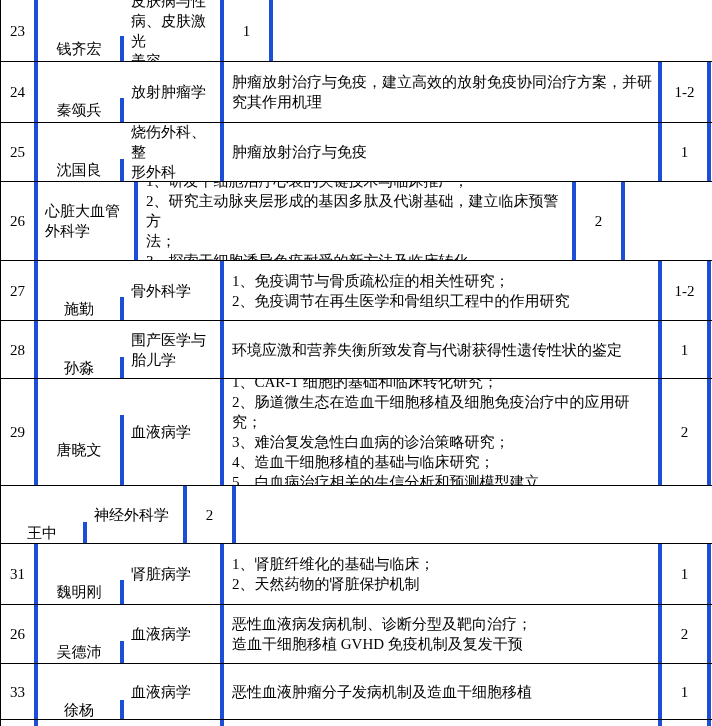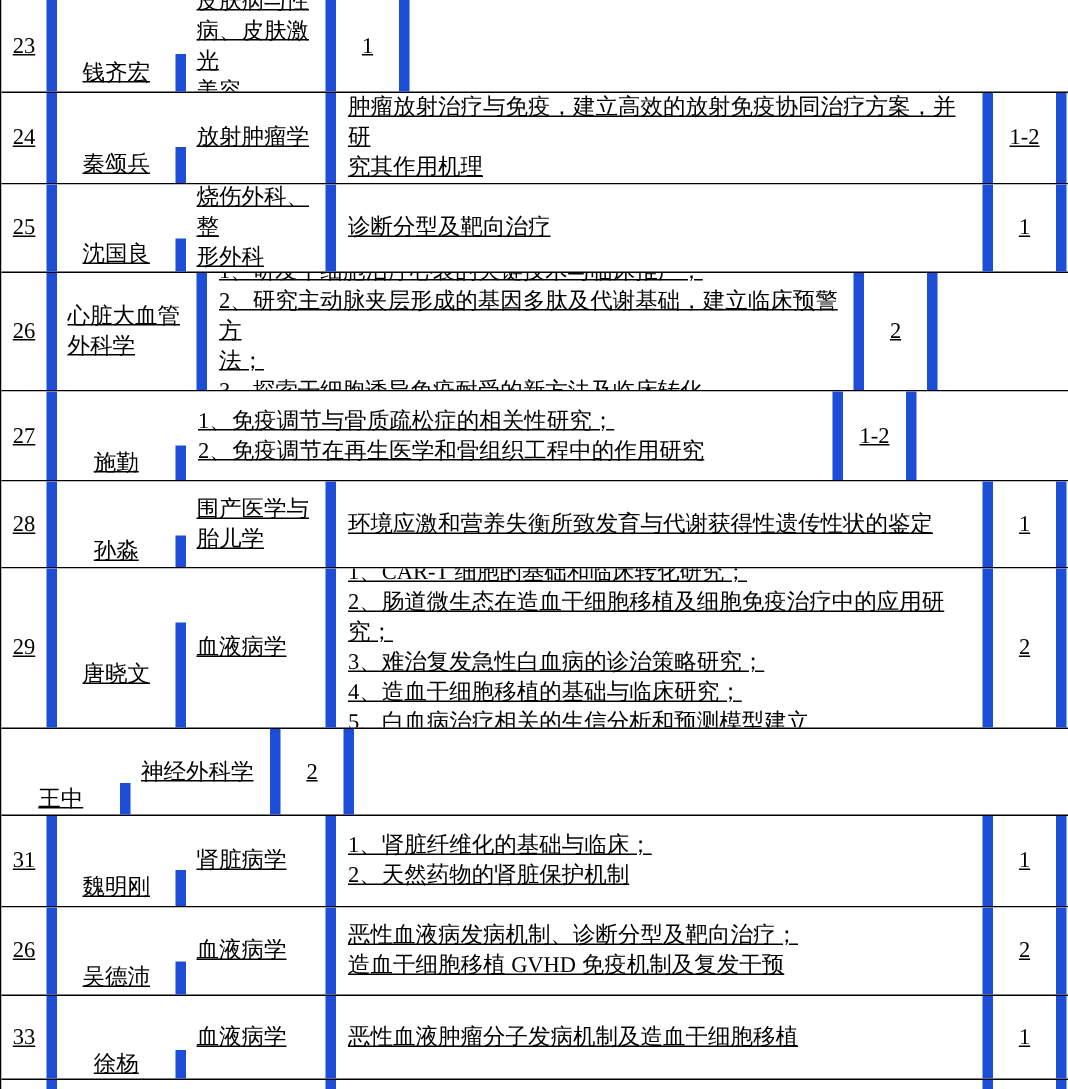--- a/index.html
+++ b/index.html
@@ -25,29 +25,28 @@
     display: flex;
     box-sizing: border-box;
     border-bottom: 1px solid #000;
     background: #fff;
   }
   .row.sliver {
     border-bottom: none;
   }
   .cell {
     box-sizing: border-box;
-    border-right: 7px solid #1d4ed8;
+    border-right: 4px solid #1d4ed8;
     overflow: hidden;
     display: flex;
     align-items: center;
     font-size: 15px;
     line-height: 20px;
     white-space: pre-line;
     letter-spacing: 0;
-    text-decoration: underline;
   }
   .c-no   { width: 37px;  justify-content: center; text-align: right; }
   .c-name { width: 86px;  justify-content: center; text-align: center; margin-top: 36px; }
   .c-spec { width: 100px; padding: 0 5px 0 7px; }
   .c-res  { width: 438px; padding: 0 5px 0 8px; }
   .c-cnt  { width: 49px;  justify-content: center; }
 </style>
 </head>
 <body>
 
@@ -69,38 +68,39 @@
     <div class="cell c-res">肿瘤放射治疗与免疫，建立高效的放射免疫协同治疗方案，并研
 究其作用机理</div>
     <div class="cell c-cnt">1-2</div>
   </div>
 
   <div class="row" style="height:59px">
     <div class="cell c-no">25</div>
     <div class="cell c-name">沈国良</div>
     <div class="cell c-spec">烧伤外科、整
 形外科</div>
-    <div class="cell c-res">诊断分型及靶向治疗</div>
+    <div class="cell c-res">肿瘤放射治疗与免疫</div>
     <div class="cell c-cnt">1</div>
   </div>
 
   <div class="row" style="height:79px">
     <div class="cell c-no">26</div>
     <div class="cell c-spec">心脏大血管
 外科学</div>
     <div class="cell c-res">1、研发干细胞治疗心衰的关键技术与临床推广；
 2、研究主动脉夹层形成的基因多肽及代谢基础，建立临床预警方
 法；
 3、探索干细胞诱导免疫耐受的新方法及临床转化</div>
     <div class="cell c-cnt">2</div>
   </div>
 
   <div class="row" style="height:60px">
     <div class="cell c-no">27</div>
     <div class="cell c-name">施勤</div>
+    <div class="cell c-spec">骨外科学</div>
     <div class="cell c-res">1、免疫调节与骨质疏松症的相关性研究；
 2、免疫调节在再生医学和骨组织工程中的作用研究</div>
     <div class="cell c-cnt">1-2</div>
   </div>
 
   <div class="row" style="height:58px">
     <div class="cell c-no">28</div>
     <div class="cell c-name">孙淼</div>
     <div class="cell c-spec">围产医学与
 胎儿学</div>

